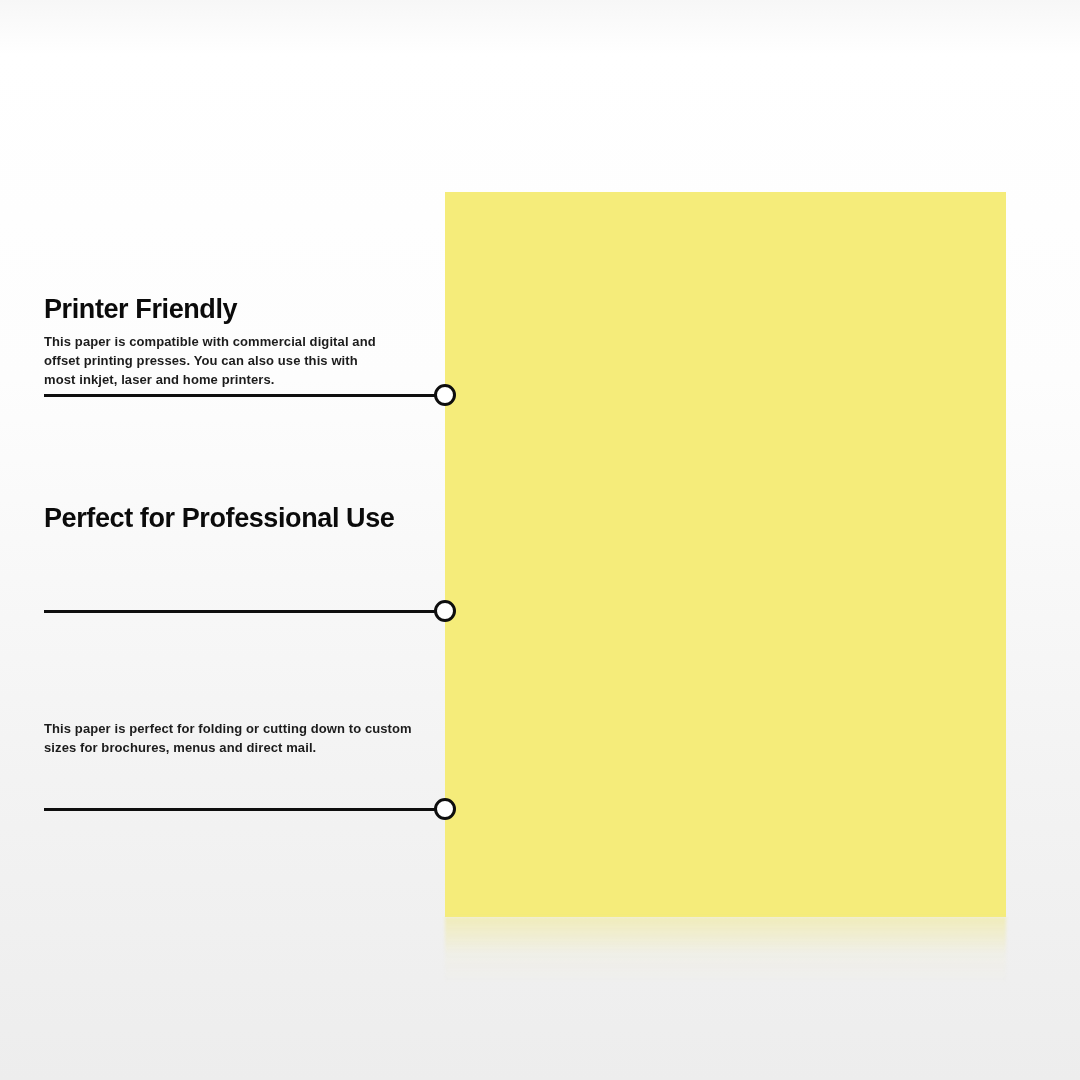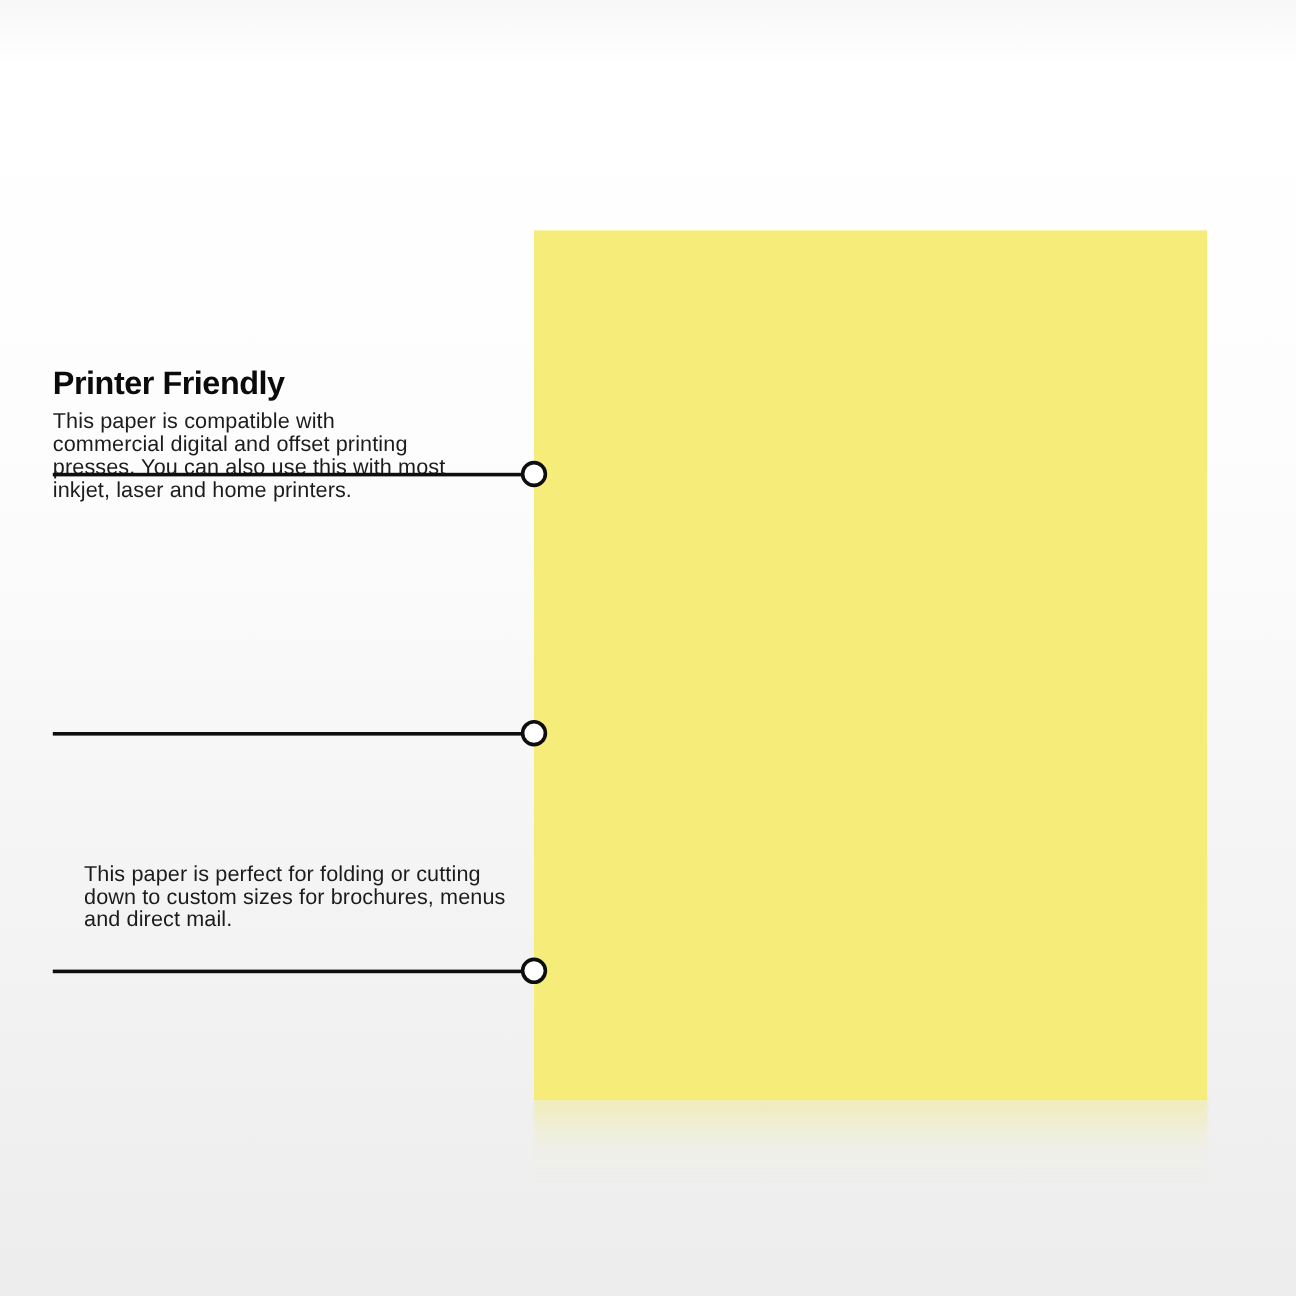--- a/index.html
+++ b/index.html
@@ -42,29 +42,29 @@
   .feature h2 {
     margin: 0 0 8px 0;
     font-size: 27px;
     line-height: 30px;
     font-weight: 700;
     letter-spacing: -0.4px;
     color: #0b0b0b;
   }
   .feature p {
     margin: 0;
-    font-size: 18px;
+    font-size: 13px;
     line-height: 19px;
     letter-spacing: 0.1px;
-    font-weight: 400;
+    font-weight: 700;
     color: #1c1c1c;
   }
   .feature.w1 p { max-width: 332px; }
   .feature.w2 p { max-width: 348px; }
-  .feature.w3 p { max-width: 378px; margin-left: 26px; }
+  .feature.w3 p { max-width: 378px; }
 
   
   .connector {
     position: absolute;
     left: 44px;
     width: 412px;
     height: 0;
   }
   .connector .line {
     position: absolute;
@@ -87,30 +87,31 @@
   }
 </style>
 </head>
 <body>
 
 <div class="canvas">
 
   <div class="paper"></div>
   <div class="paper-reflection"></div>
 
-  <section class="feature w1" style="top:304px">
+  <section class="feature w1" style="top:294px">
     <h2>Printer Friendly</h2>
     <p>This paper is compatible with commercial digital and offset printing presses. You can also use this with most inkjet, laser and home printers.</p>
   </section>
   <div class="connector" style="top:395px">
     <div class="line"></div>
     <div class="dot"></div>
   </div>
 
   <section class="feature w2" style="top:503px">
+    <h2>Perfect for Professional Use</h2>
   </section>
   <div class="connector" style="top:611px">
     <div class="line"></div>
     <div class="dot"></div>
   </div>
 
   <section class="feature w3" style="top:719px">
     <p>This paper is perfect for folding or cutting down to custom sizes for brochures, menus and direct mail.</p>
   </section>
   <div class="connector" style="top:809px">

